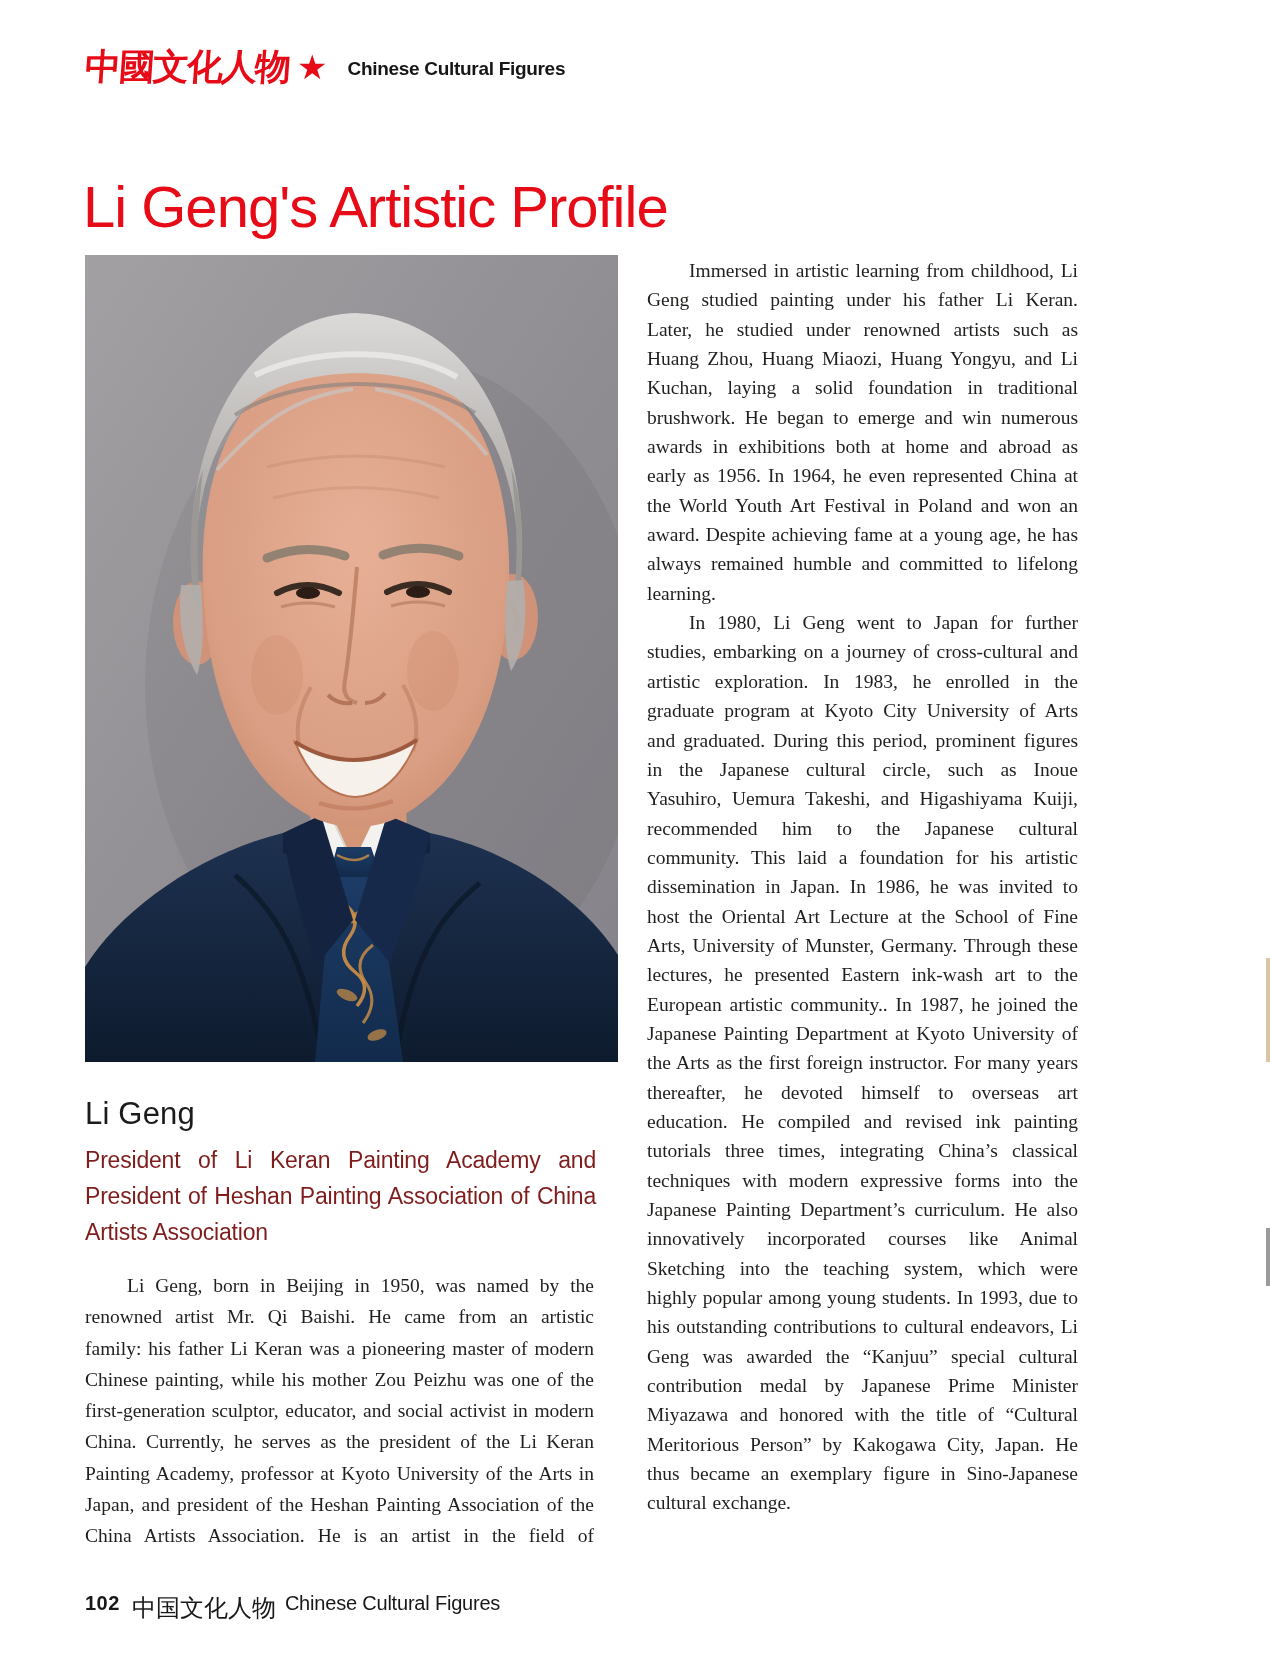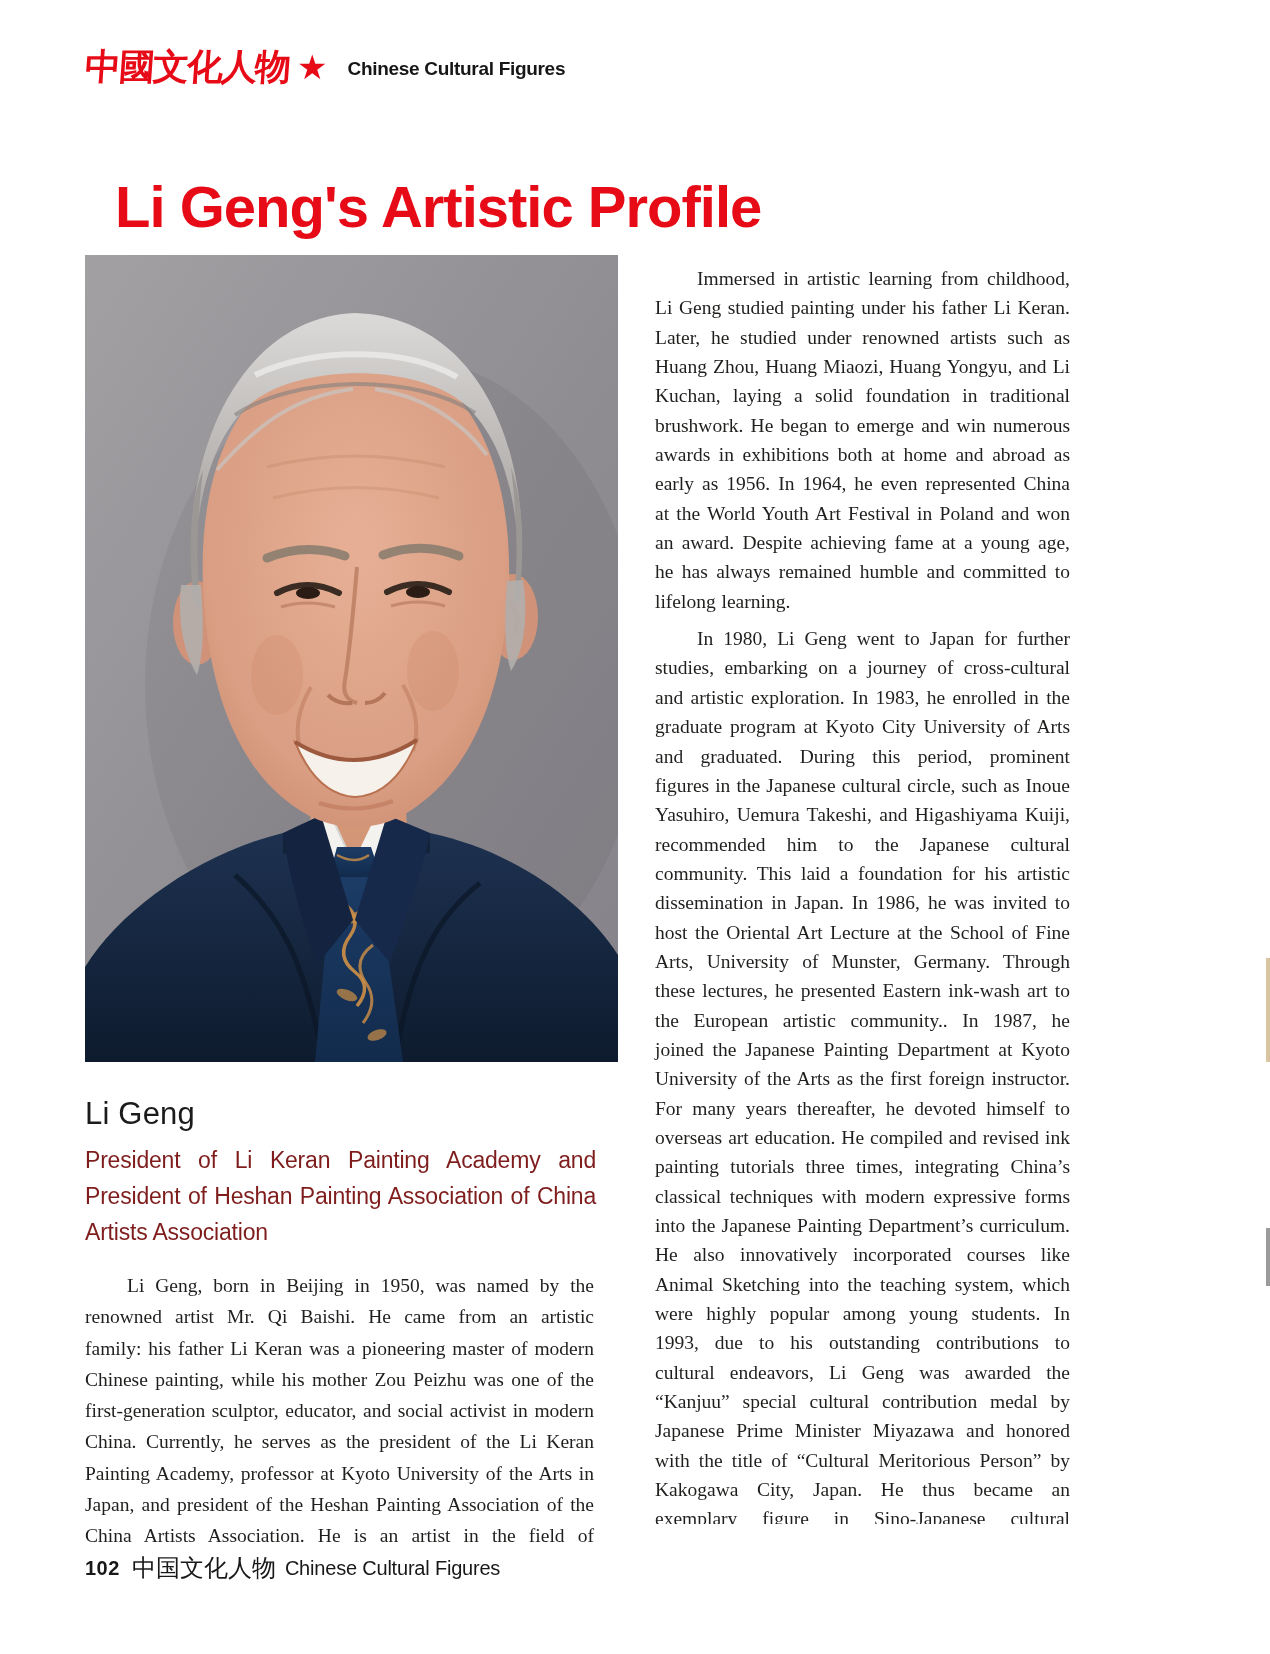--- a/index.html
+++ b/index.html
@@ -43,25 +43,24 @@
     letter-spacing: -0.3px;
     color: #161616;
     padding-top: 4px;
   }
 
   
   .page-title {
     position: absolute;
     left: 83px; top: 138px;
     font-size: 58px;
-    font-weight: 700;
+    font-weight: 400;
     letter-spacing: -1px;
     color: var(--accent_red, #e60b17);
     line-height: 1.05;
-    margin-left: 32px;
   }
 
   
   .portrait {
     position: absolute;
     left: 85px; top: 255px;
     width: 533px; height: 807px;
   }
   .portrait svg { display: block; width: 533px; height: 807px; }
 
@@ -106,28 +105,28 @@
     left: 647px; top: 256px;
     width: 431px; height: 1268px;
     overflow: hidden;
     font-family: "Liberation Serif", serif;
     font-size: 19.5px;
     line-height: 29.35px;
     text-align: justify;
     color: #1f1f1d;
     word-spacing: 1px;
   }
-  .article-right p { margin: 8px; text-indent: 42px; }
+  .article-right p { margin: 0; text-indent: 42px; }
 
   
   .footer {
     position: absolute;
-    left: 85px; top: 1552px;
+    left: 85px; top: 1592px;
     display: flex;
-    align-items: center;
+    align-items: flex-start;
     font-size: 20px;
     color: #181818;
   }
   .footer .page-num { font-weight: 700; letter-spacing: 0.5px; }
   .footer .f-cn { margin-left: 12px; font-size: 24px; }
   .footer .f-en { margin-left: 9px; font-size: 20px; letter-spacing: -0.2px; }
 
   
   .edge-strip-tan {
     position: absolute; right: 0; top: 958px;

